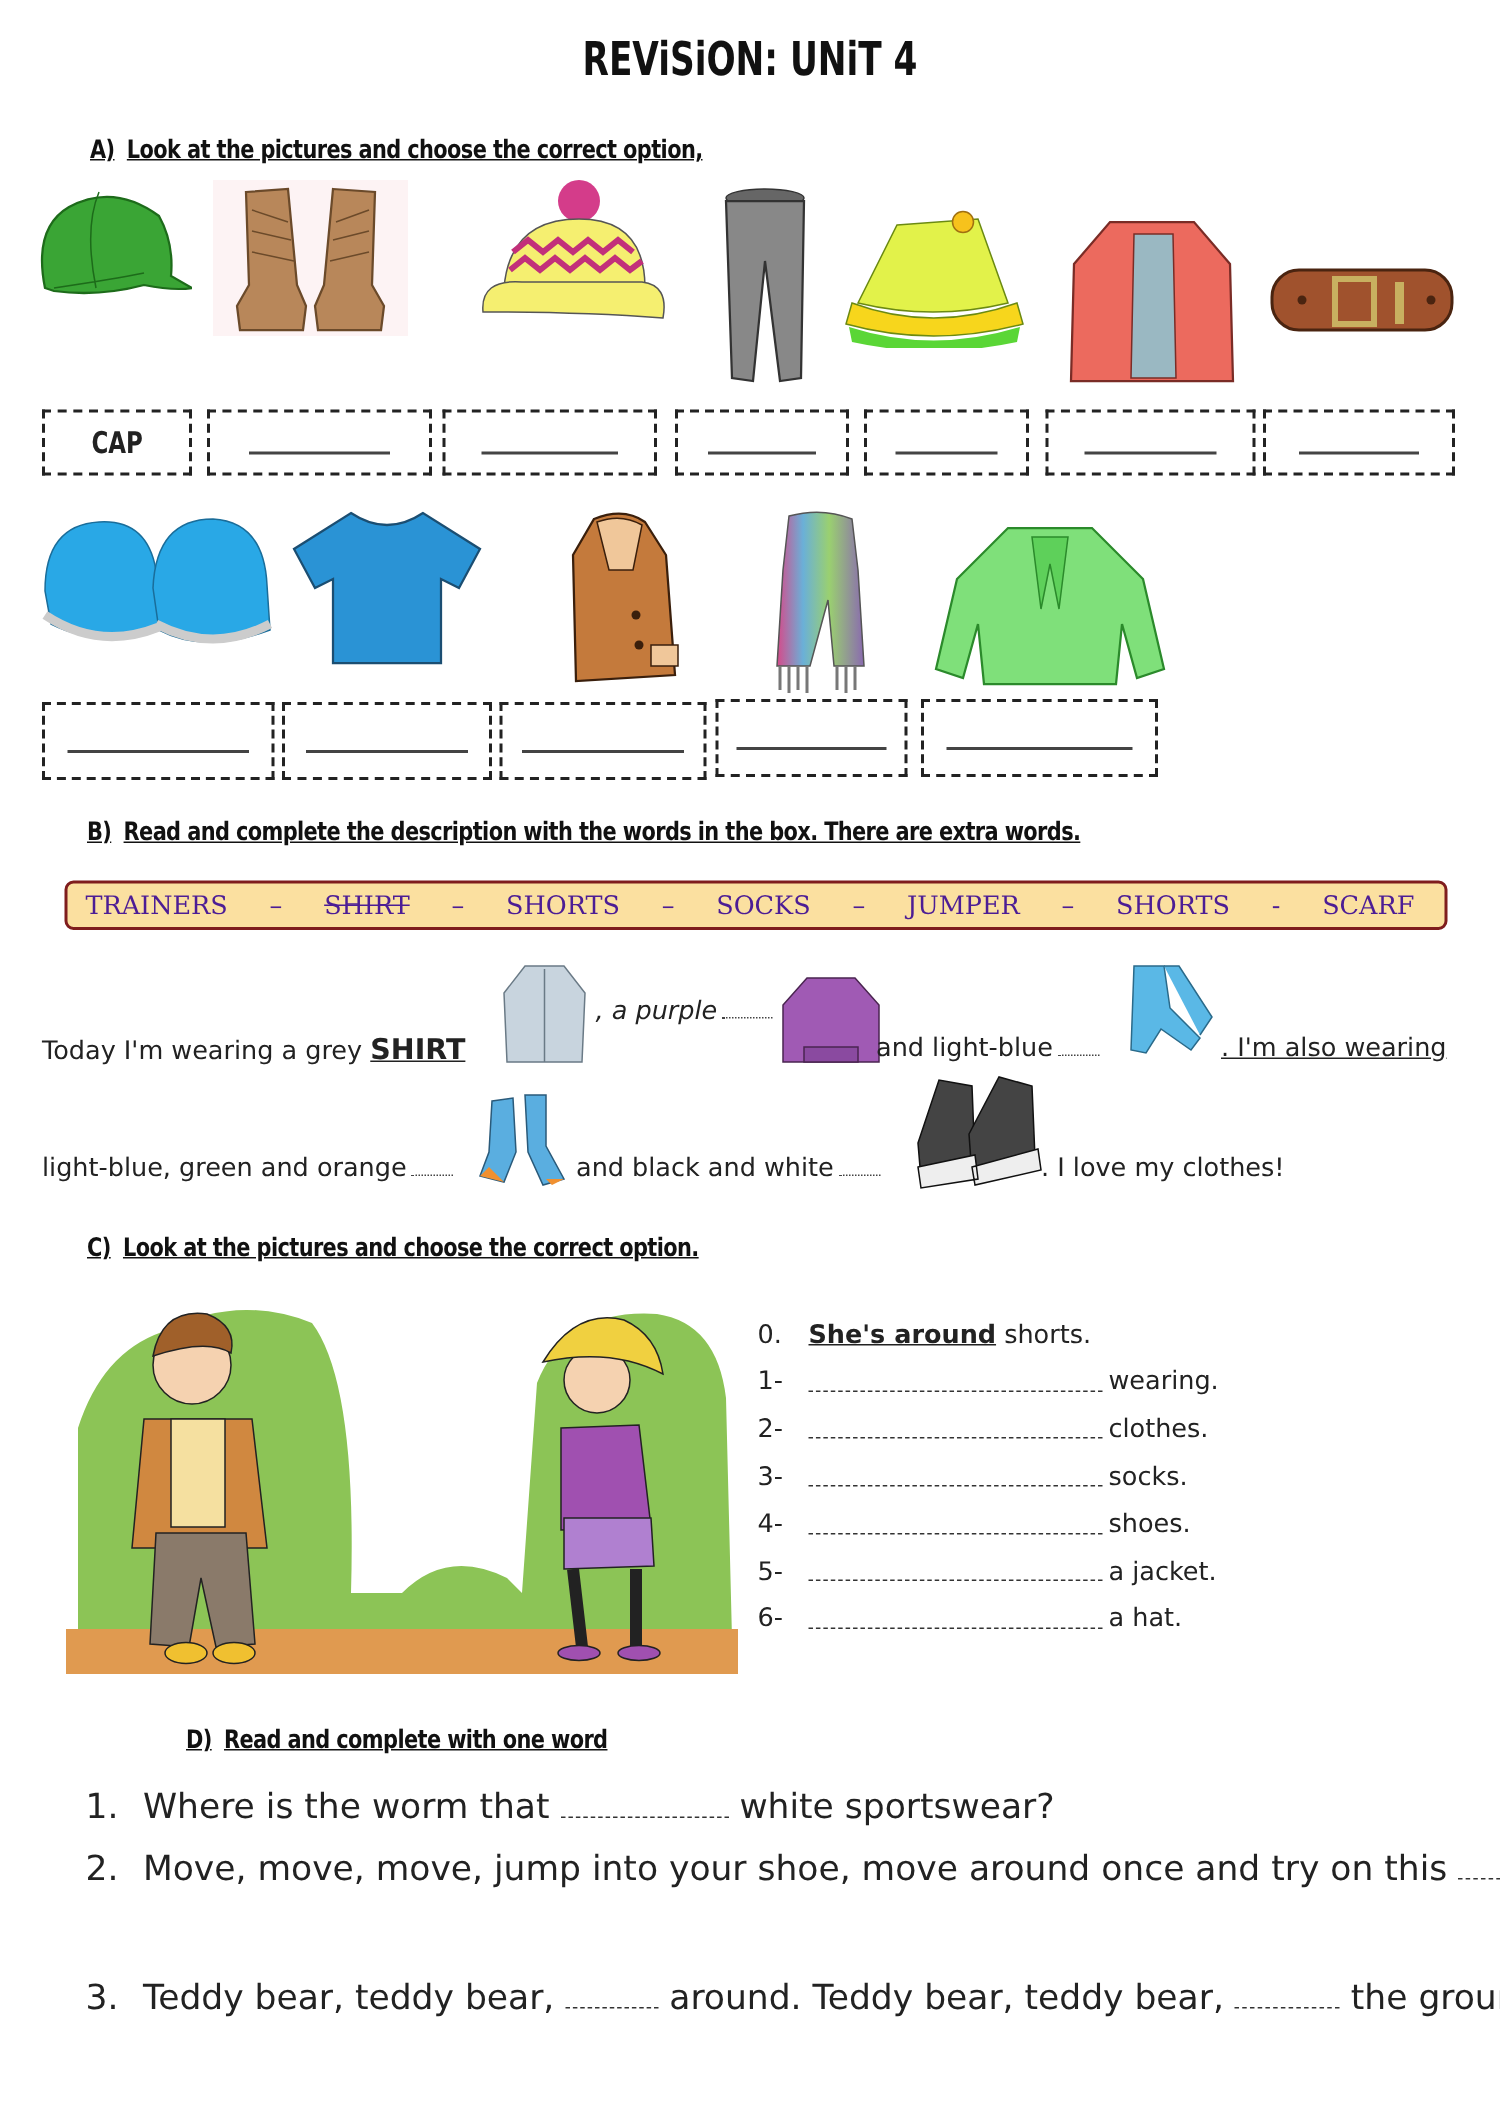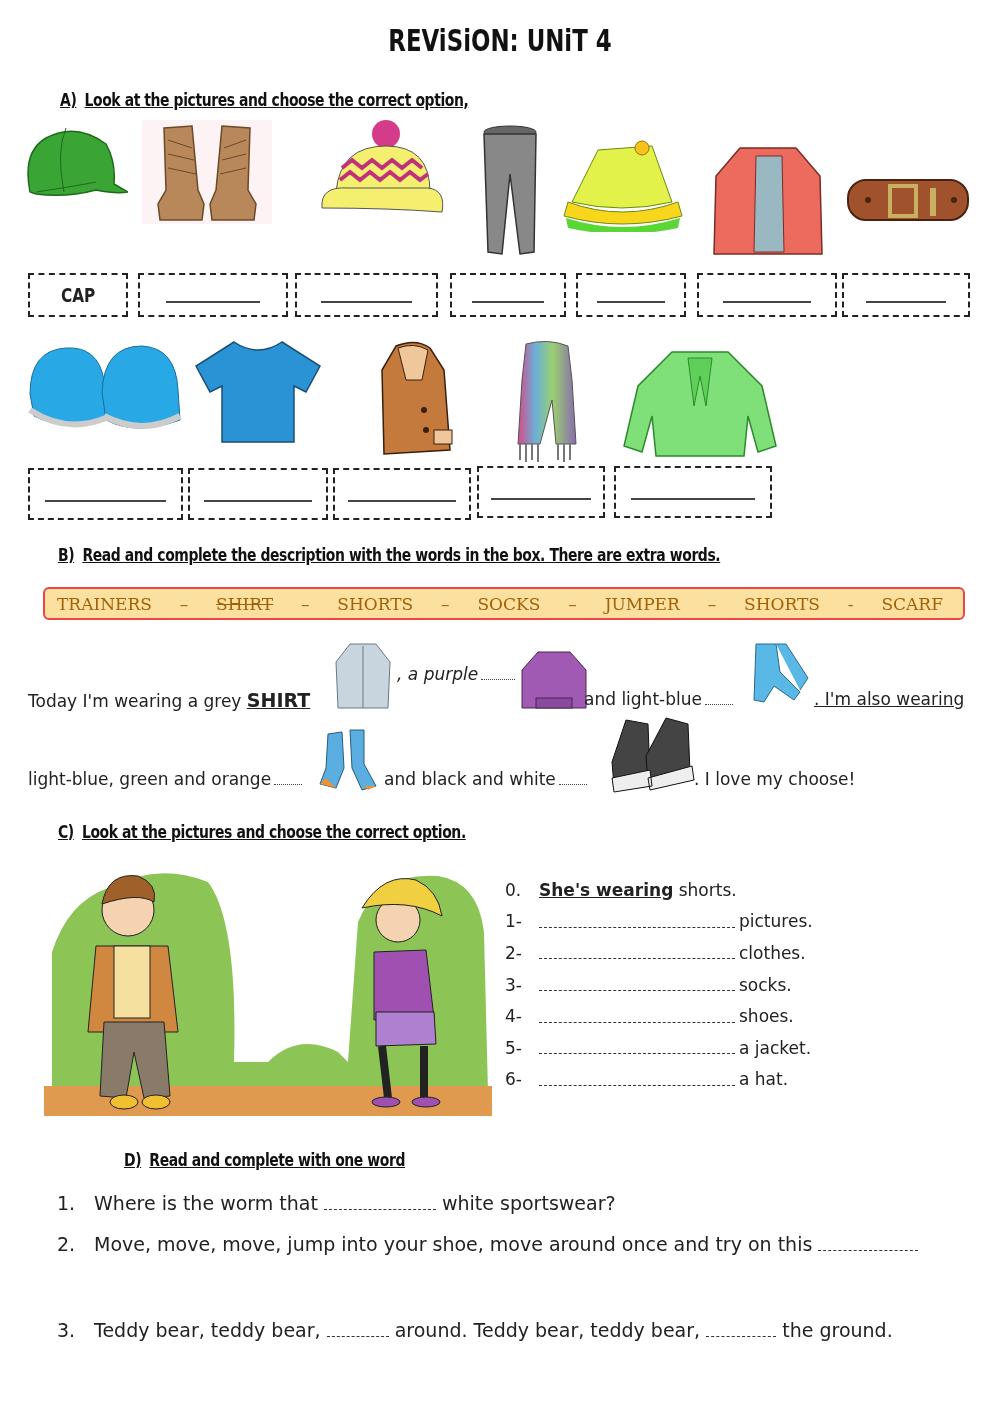--- a/index.html
+++ b/index.html
@@ -5,30 +5,30 @@
   html,body{margin:0;padding:0;background:#fff;}
   body{width:1000px;height:1413px;position:relative;overflow:hidden;font-family:"DejaVu Sans",sans-serif;color:#222;}
   .abs{position:absolute;}
   .title{left:0;width:1000px;top:22px;text-align:center;font-family:"DejaVu Sans Condensed","DejaVu Sans",sans-serif;font-weight:bold;font-size:31px;letter-spacing:0px;transform:scaleX(0.82);color:#111;}
   .heading{font-family:"DejaVu Sans",sans-serif;font-size:17px;text-decoration:underline;color:#111;transform-origin:left center;transform:scaleX(0.82);white-space:nowrap;font-weight:bold;letter-spacing:-0.5px;}
   .heading .letter{margin-right:10px;}
   .pic{position:absolute;}
   .box{position:absolute;border:2px dashed #222;border-style:dashed;height:44px;box-sizing:border-box;display:flex;align-items:center;justify-content:center;}
   .box .line{width:65%;border-bottom:2px solid #444;height:14px;}
   .box .ans{font-weight:bold;font-size:20px;font-family:"DejaVu Sans Condensed","DejaVu Sans",sans-serif;transform:scaleX(0.85);}
-  .wordbank{left:43px;top:587px;width:922px;height:33px;background:#fbe0a0;border:2px solid #ef4444;border-radius:6px;box-sizing:border-box;display:flex;align-items:center;justify-content:space-between;padding:0 20px 0 12px;font-family:"DejaVu Serif","Liberation Serif",serif;font-size:17px;color:#a16207;}
+  .wordbank{left:43px;top:587px;width:922px;height:33px;background:#fbe0a0;border:2px solid #7f1d1d;border-radius:6px;box-sizing:border-box;display:flex;align-items:center;justify-content:space-between;padding:0 20px 0 12px;font-family:"DejaVu Serif","Liberation Serif",serif;font-size:17px;color:#4c1d95;}
   .wordbank .struck{text-decoration:line-through;}
   .sent{font-family:"DejaVu Sans",sans-serif;font-size:17px;color:#222;white-space:nowrap;}
   .dots{display:inline-block;width:28px;border-bottom:1px dotted #444;margin:0 3px;}
   .shirt-ans{font-weight:bold;text-decoration:underline;font-size:19px;}
   .qlist{left:505px;top:874px;font-size:17px;}
   .qrow{height:31.6px;display:flex;align-items:center;white-space:nowrap;}
   .qnum{width:34px;display:inline-block;}
   .qblank{display:inline-block;width:196px;border-bottom:1px dashed #333;margin-right:4px;height:12px;}
-  .dlist{left:57px;font-size:19px;white-space:nowrap;}
+  .dlist{left:57px;font-size:23px;white-space:nowrap;}
   .dnum{display:inline-block;width:31px;}
   .blank{display:inline-block;border-bottom:1px dashed #333;height:10px;}
 </style>
 </head>
 <body>
 
 <div class="abs title">REViSiON: UNiT 4</div>
 
 <div class="abs heading" style="left:60px;top:90px;">
   <span class="letter">A)</span><span>Look at the pictures and choose the correct option,</span>
@@ -195,21 +195,21 @@
   <path d="M2 56 L8 50 L18 60 Z M46 58 L58 58 L50 62 Z" fill="#f09030"></path>
 </svg>
 <div class="abs sent" style="left:384px;top:769px;">
   <span>and black  and white</span><span class="dots"></span>
 </div>
 <svg class="pic" style="left:608px;top:716px" width="88" height="78">
   <path d="M4 46 L18 4 L40 8 L42 60 L6 70 Z" fill="#444" stroke="#111"></path>
   <path d="M38 40 L58 2 L80 8 L82 56 L40 68 Z" fill="#444" stroke="#111"></path>
   <path d="M4 62 L42 54 L44 70 L6 76 Z M40 62 L84 50 L86 64 L42 74 Z" fill="#eee" stroke="#111"></path>
 </svg>
-<div class="abs sent" style="left:694px;top:769px;">. I love my choose!</div>
+<div class="abs sent" style="left:694px;top:769px;">. I love my clothes!</div>
 
 <div class="abs heading" style="left:58px;top:822px;">
   <span class="letter">C)</span><span>Look at the pictures and choose the correct option.</span>
 </div>
 
 <svg class="pic" style="left:38px;top:862px" width="454" height="258">
   <path d="M14 90 Q30 40 70 26 Q120 0 170 20 Q200 60 196 200 L230 200 Q260 170 300 190 L310 200 L320 60 Q340 10 400 14 Q440 20 446 70 L450 230 L14 232 Z" fill="#8cc456"></path>
   <rect x="6" y="224" width="448" height="30" fill="#e09a50"></rect>
 
   <circle cx="90" cy="48" r="26" fill="#f5d2b0" stroke="#222"></circle>
@@ -225,27 +225,27 @@
   <path d="M336 90 L388 88 L396 156 L336 158 Z" fill="#a050b0" stroke="#222"></path>
   <path d="M338 150 L396 150 L398 182 L338 184 Z" fill="#b080d0" stroke="#222"></path>
   <path d="M344 184 L350 236 M386 184 L386 236" stroke="#222" stroke-width="8"></path>
   <ellipse cx="348" cy="240" rx="14" ry="5" fill="#a050b0" stroke="#222"></ellipse>
   <ellipse cx="388" cy="240" rx="14" ry="5" fill="#a050b0" stroke="#222"></ellipse>
 </svg>
 
 <div class="abs qlist">
   <div class="qrow">
     <span class="qnum">0.</span>
-    <span style="font-weight:bold;text-decoration:underline;">She's wearing</span>&nbsp;
+    <span style="font-weight:bold;text-decoration:underline;">She's around</span>&nbsp;
     <span>shorts.</span>
   </div>
   <div class="qrow">
     <span class="qnum">1-</span>
     <span class="qblank"></span>
-    <span> pictures.</span>
+    <span> wearing.</span>
   </div>
   <div class="qrow">
     <span class="qnum">2-</span>
     <span class="qblank"></span>
     <span>clothes.</span>
   </div>
   <div class="qrow">
     <span class="qnum">3-</span>
     <span class="qblank"></span>
     <span>socks.</span>

